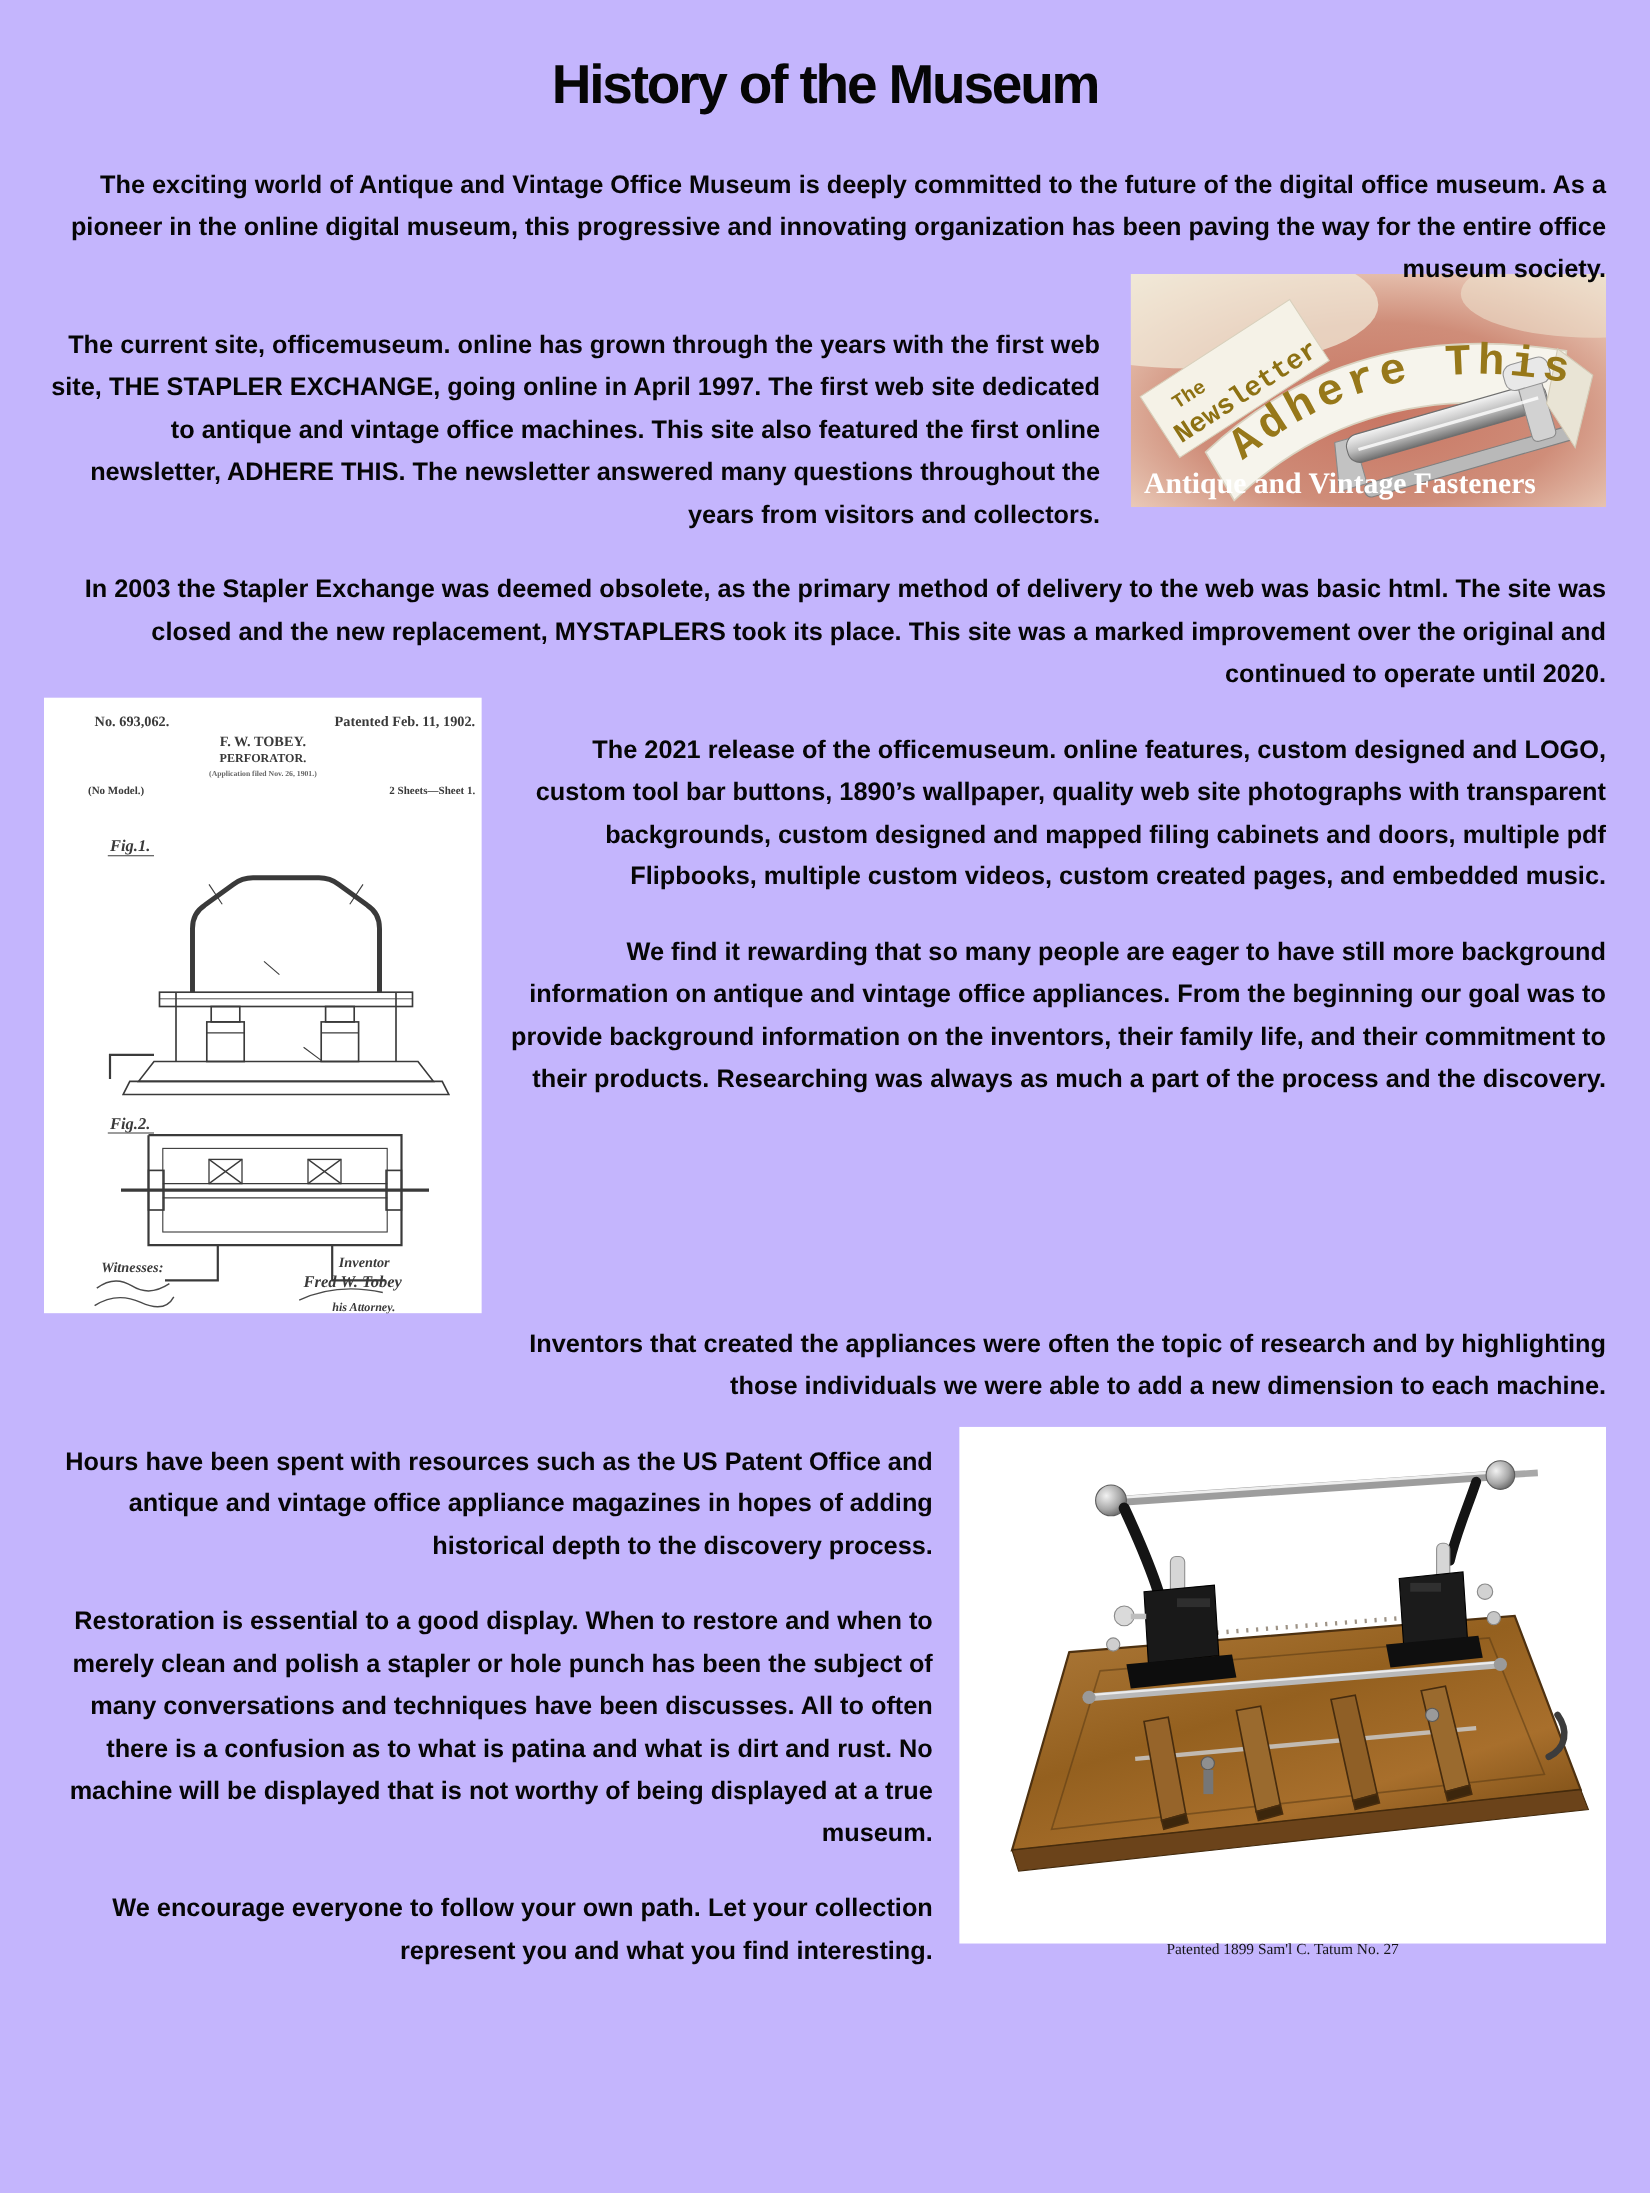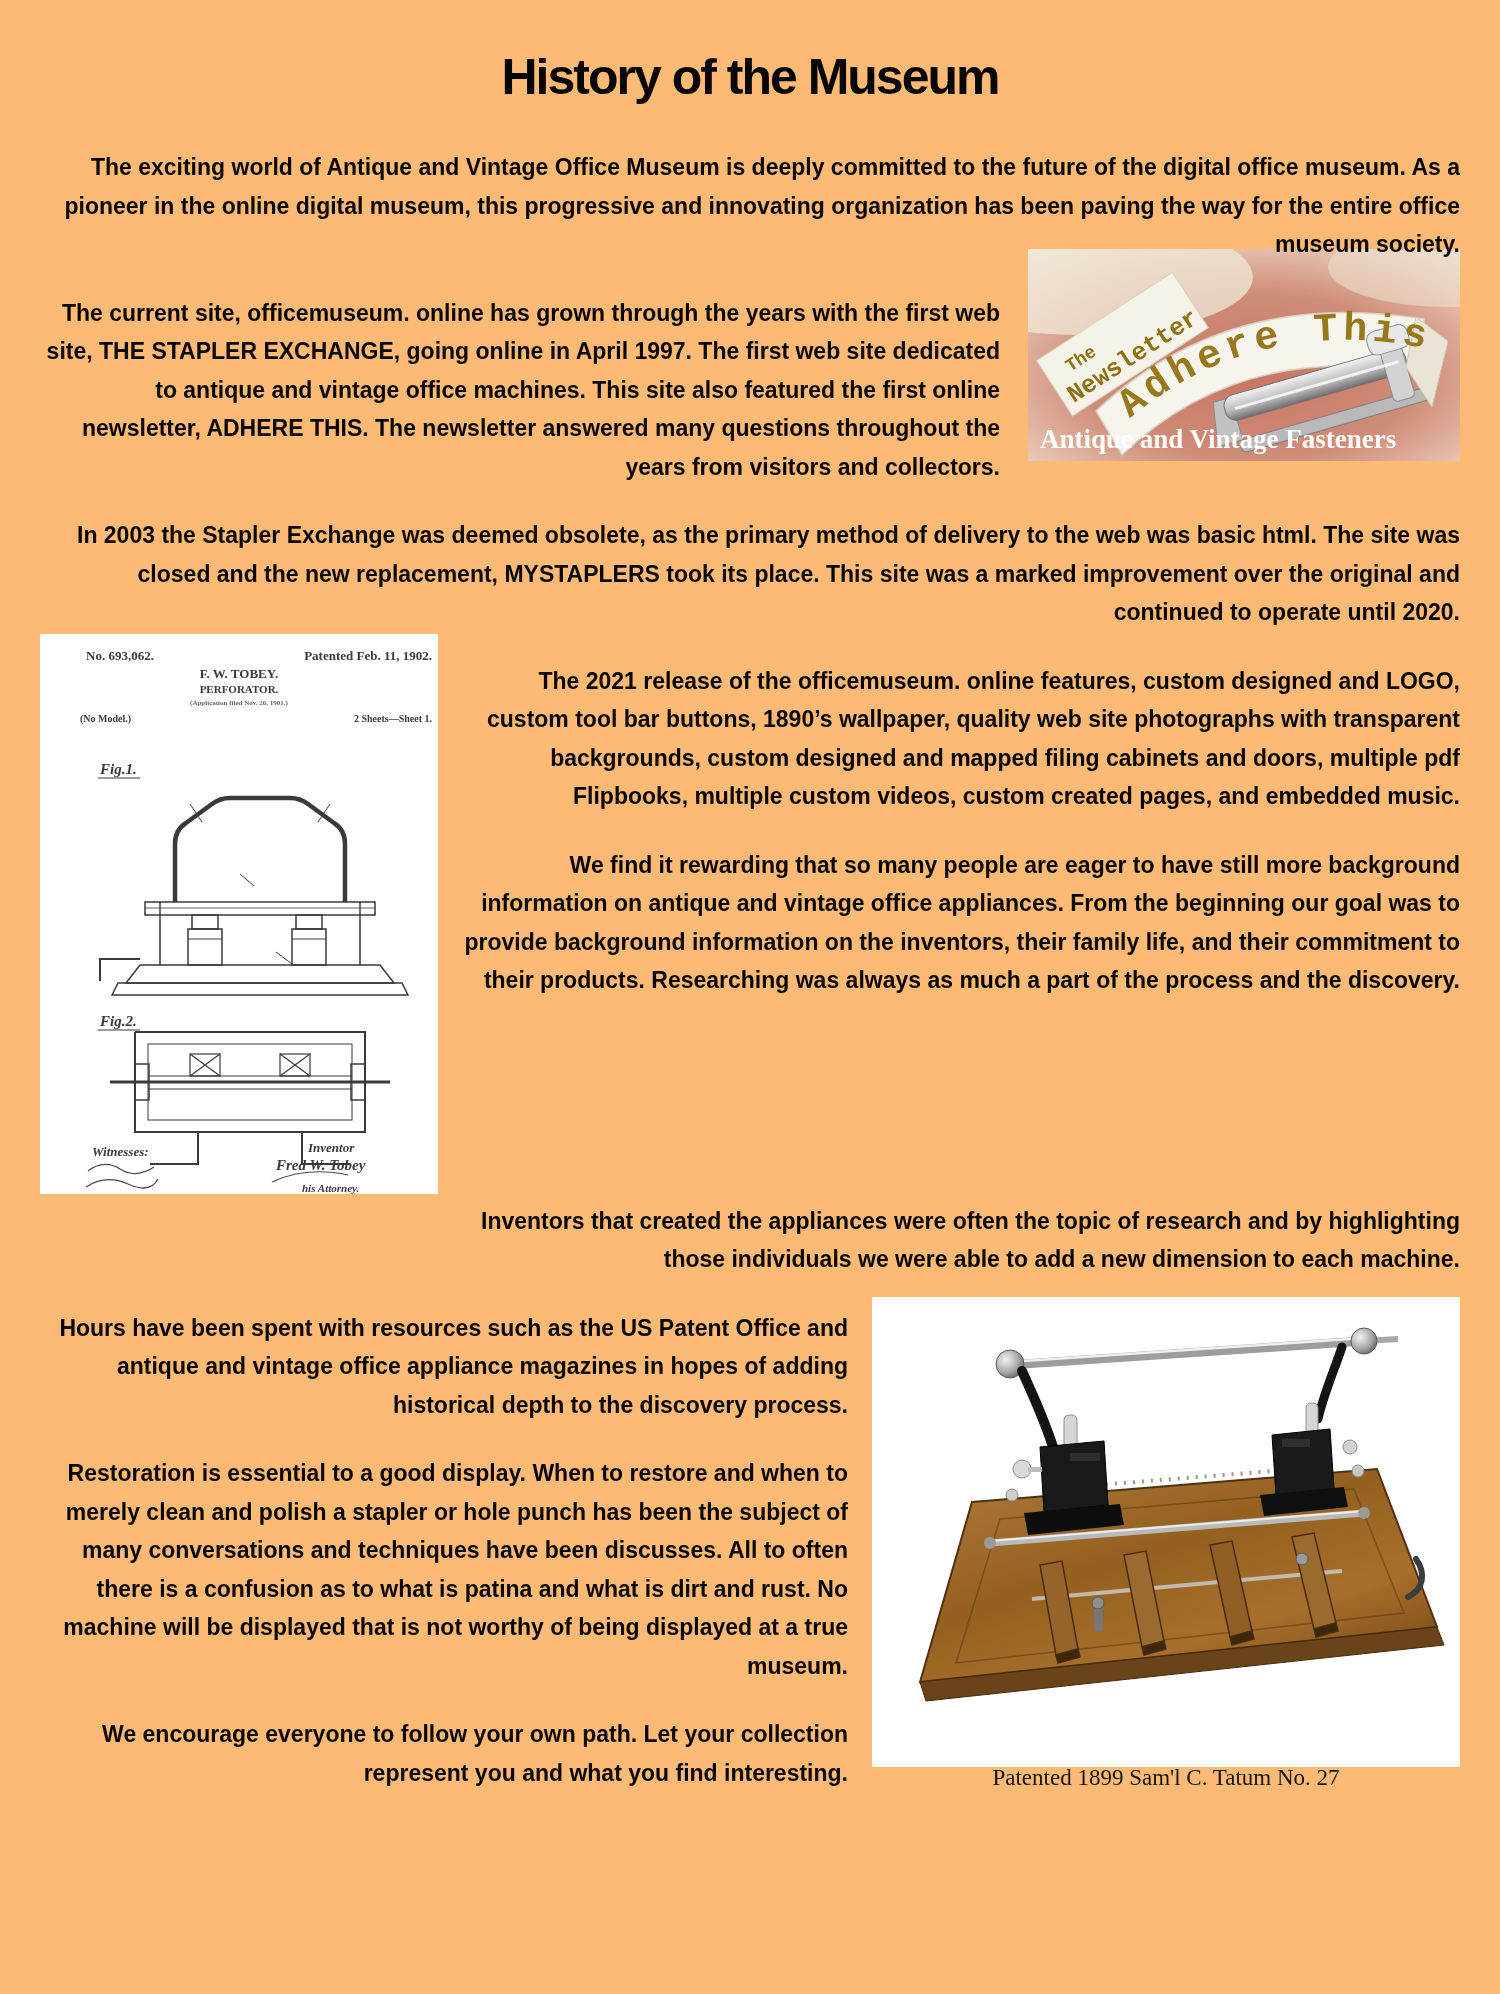--- a/index.html
+++ b/index.html
@@ -1,21 +1,21 @@
 <!DOCTYPE html>
 <html><head>
 <meta charset="utf-8">
 <style>
   html,body { margin:0; padding:0; background:#ffffff; }
   .page {
     position:relative;
     width:1500px; height:1994px;
     box-sizing:border-box;
     padding:42px 40px 0 40px;
-    background:#fdba74;
+    background:#c4b5fd;
     font-family:"Liberation Sans", sans-serif;
     font-weight:700;
     color:#060606;
     overflow:hidden;
   }
   .doc-title {
     text-align:center;
     font-size:50px;
     letter-spacing:-2px;
     margin:6px 0 42px 0;
@@ -42,21 +42,21 @@
   }
   .float-photo {
     float:right;
     width:588px;
     margin:-12px 0 0 24px;
     text-align:center;
   }
   .photo-caption {
     font-family:"Liberation Serif", serif;
     font-weight:400;
-    font-size:23px;
+    font-size:14px;
     color:#141414;
     margin-top:-2px;
   }
   svg { display:block; }
 </style>
 </head>
 <body>
 
 <div class="page">
 

